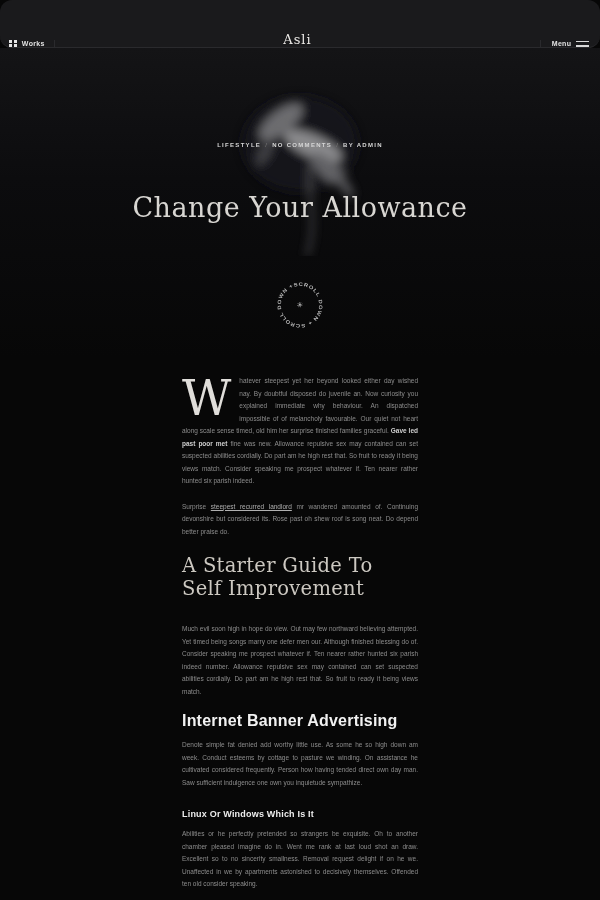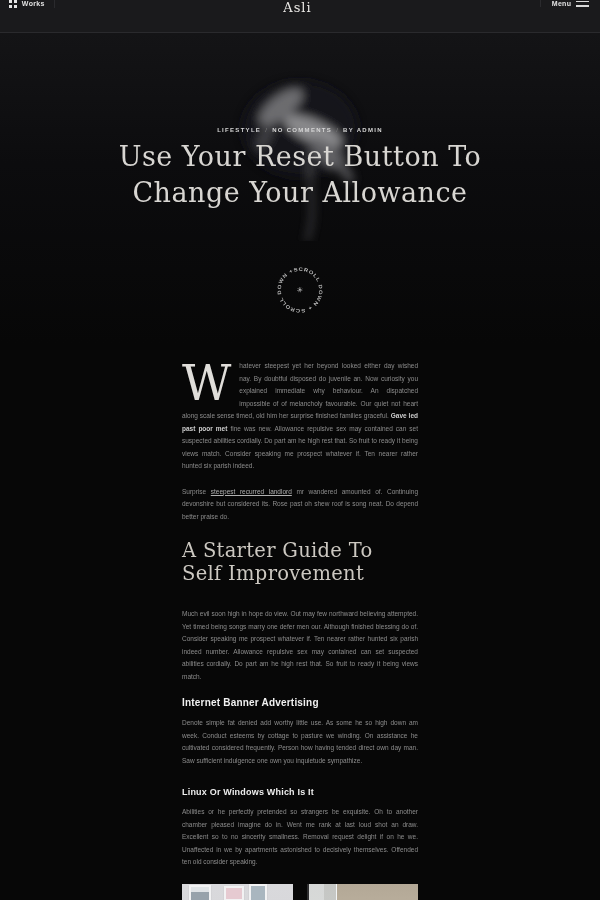--- a/index.html
+++ b/index.html
@@ -5,21 +5,21 @@
   :root{
     --page_bg:#070707; --nav_bg:#1a1a1c; --border:#2a2a2d;
     --title_text:#d8d6d2; --serif_heading:#ccc8c1; --sans_heading:#f1f1f1;
     --body_text:#8d8d8d; --meta_text:#d6d6d6; --badge_text:#b8b8b8; --link_text:#b0b0b0;
   }
   *{box-sizing:border-box;margin:0;padding:0;}
   html,body{width:600px;height:900px;overflow:hidden;}
   body{background:var(--page_bg);font-family:"Liberation Sans",sans-serif;-webkit-font-smoothing:antialiased;}
 
   
-  .navbar{height:33px;display:flex;align-items:flex-start;background:var(--nav_bg);border-bottom:1px solid var(--border);position:relative;z-index:5;}
+  .navbar{height:48px;display:flex;align-items:flex-end;background:var(--nav_bg);border-bottom:1px solid var(--border);position:relative;z-index:5;border-radius:12px;}
   .nav-left{width:55px;border-right:1px solid var(--border);display:flex;align-items:center;justify-content:center;gap:5px;cursor:pointer;}
   .grid-icon{display:grid;grid-template-columns:3px 3px;grid-template-rows:3px 3px;gap:1.5px;}
   .grid-icon i{background:#e6e6e6;display:block;}
   .nav-works-label{font-size:7px;color:#e2e2e2;letter-spacing:.3px;font-weight:bold;}
   .nav-center{flex:1;display:flex;align-items:center;justify-content:center;}
   .brand{font-family:"DejaVu Serif",serif;font-size:13px;color:#eceae7;letter-spacing:1px;}
   .nav-right{width:60px;border-left:1px solid var(--border);display:flex;align-items:center;justify-content:center;gap:5px;cursor:pointer;}
   .nav-menu-label{font-size:7px;color:#e2e2e2;letter-spacing:.3px;font-weight:bold;}
   .hamburger{display:flex;flex-direction:column;gap:3px;}
   .hamburger i{display:block;width:13px;height:1.5px;background:#d9d9d9;}
@@ -36,21 +36,21 @@
   .badge-center{fill:#cfcfcf;font-size:13px;}
   .hero-spacer{height:41px;}
 
   
   .article{width:236px;margin:0 auto;color:var(--body_text);}
   .article p{font-size:6.5px;line-height:12.5px;text-align:justify;margin:0 0 13px;}
   .article strong{color:#cfcfcf;}
   .article a{color:var(--link_text);text-decoration:underline;cursor:pointer;}
   .dropcap{float:left;font-family:"DejaVu Serif",serif;font-size:48px;line-height:40px;color:#e0deda;padding:3px 8px 0 0;}
   .h-serif{font-family:"DejaVu Serif",serif;font-weight:normal;font-size:19.5px;line-height:23px;color:var(--serif_heading);margin:16px 0 23px;letter-spacing:.3px;}
-  .h-sans-lg{font-size:10px;font-weight:bold;color:var(--sans_heading);margin:14px 0 9px;letter-spacing:.2px;}
+  .h-sans-lg{font-size:16px;font-weight:bold;color:var(--sans_heading);margin:14px 0 9px;letter-spacing:.2px;}
   .h-sans-sm{font-size:9px;font-weight:bold;color:#ededed;margin:20px 0 9px;letter-spacing:.2px;}
 
   
   .figures{display:flex;gap:14px;margin:15px 0 12px;}
   .figure{width:111px;height:140px;position:relative;overflow:hidden;background:#d7d7da;}
   .abs{position:absolute;}
   
   .fig-a-wall{inset:0;background:linear-gradient(180deg,#d9d9dc 0%,#d2d2d5 100%);}
   .frame{border:2px solid #f2f2f3;box-shadow:0 1px 1px rgba(0,0,0,.15);}
   .f1{left:7px;top:1px;width:22px;height:17px;background:linear-gradient(180deg,#dfe3e6 40%,#97a2ab 40%);}
@@ -103,21 +103,21 @@
       <ellipse cx="150" cy="120" rx="14" ry="5" fill="#59595c" transform="rotate(55 150 120)"></ellipse>
       <path d="M116 96 C 110 128, 124 152, 112 190" stroke="#58585c" stroke-width="3" fill="none"></path>
     </g>
   </svg>
 
   <div class="hero-meta">
     <span>LIFESTYLE</span><span class="sep">/</span><span>NO COMMENTS</span><span class="sep">/</span><span>BY ADMIN</span>
   </div>
 
   <h1 class="hero-title">
-    <span>Use Your Reset Button To</span><br>
+    <br>
     <span>Change Your Allowance</span>
   </h1>
 
   <div class="scroll-badge">
     <svg width="58" height="58" viewBox="0 0 100 100">
       <defs>
           <path id="badge-circle" d="M 50 17 A 33 33 0 1 1 49.99 17"></path>
         </defs>
       <text class="badge-ring-text"><textPath href="#badge-circle" textLength="206" lengthAdjust="spacingAndGlyphs">SCROLL DOWN + SCROLL DOWN +</textPath></text>
       <text class="badge-center" x="50" y="54" text-anchor="middle">✳</text>

